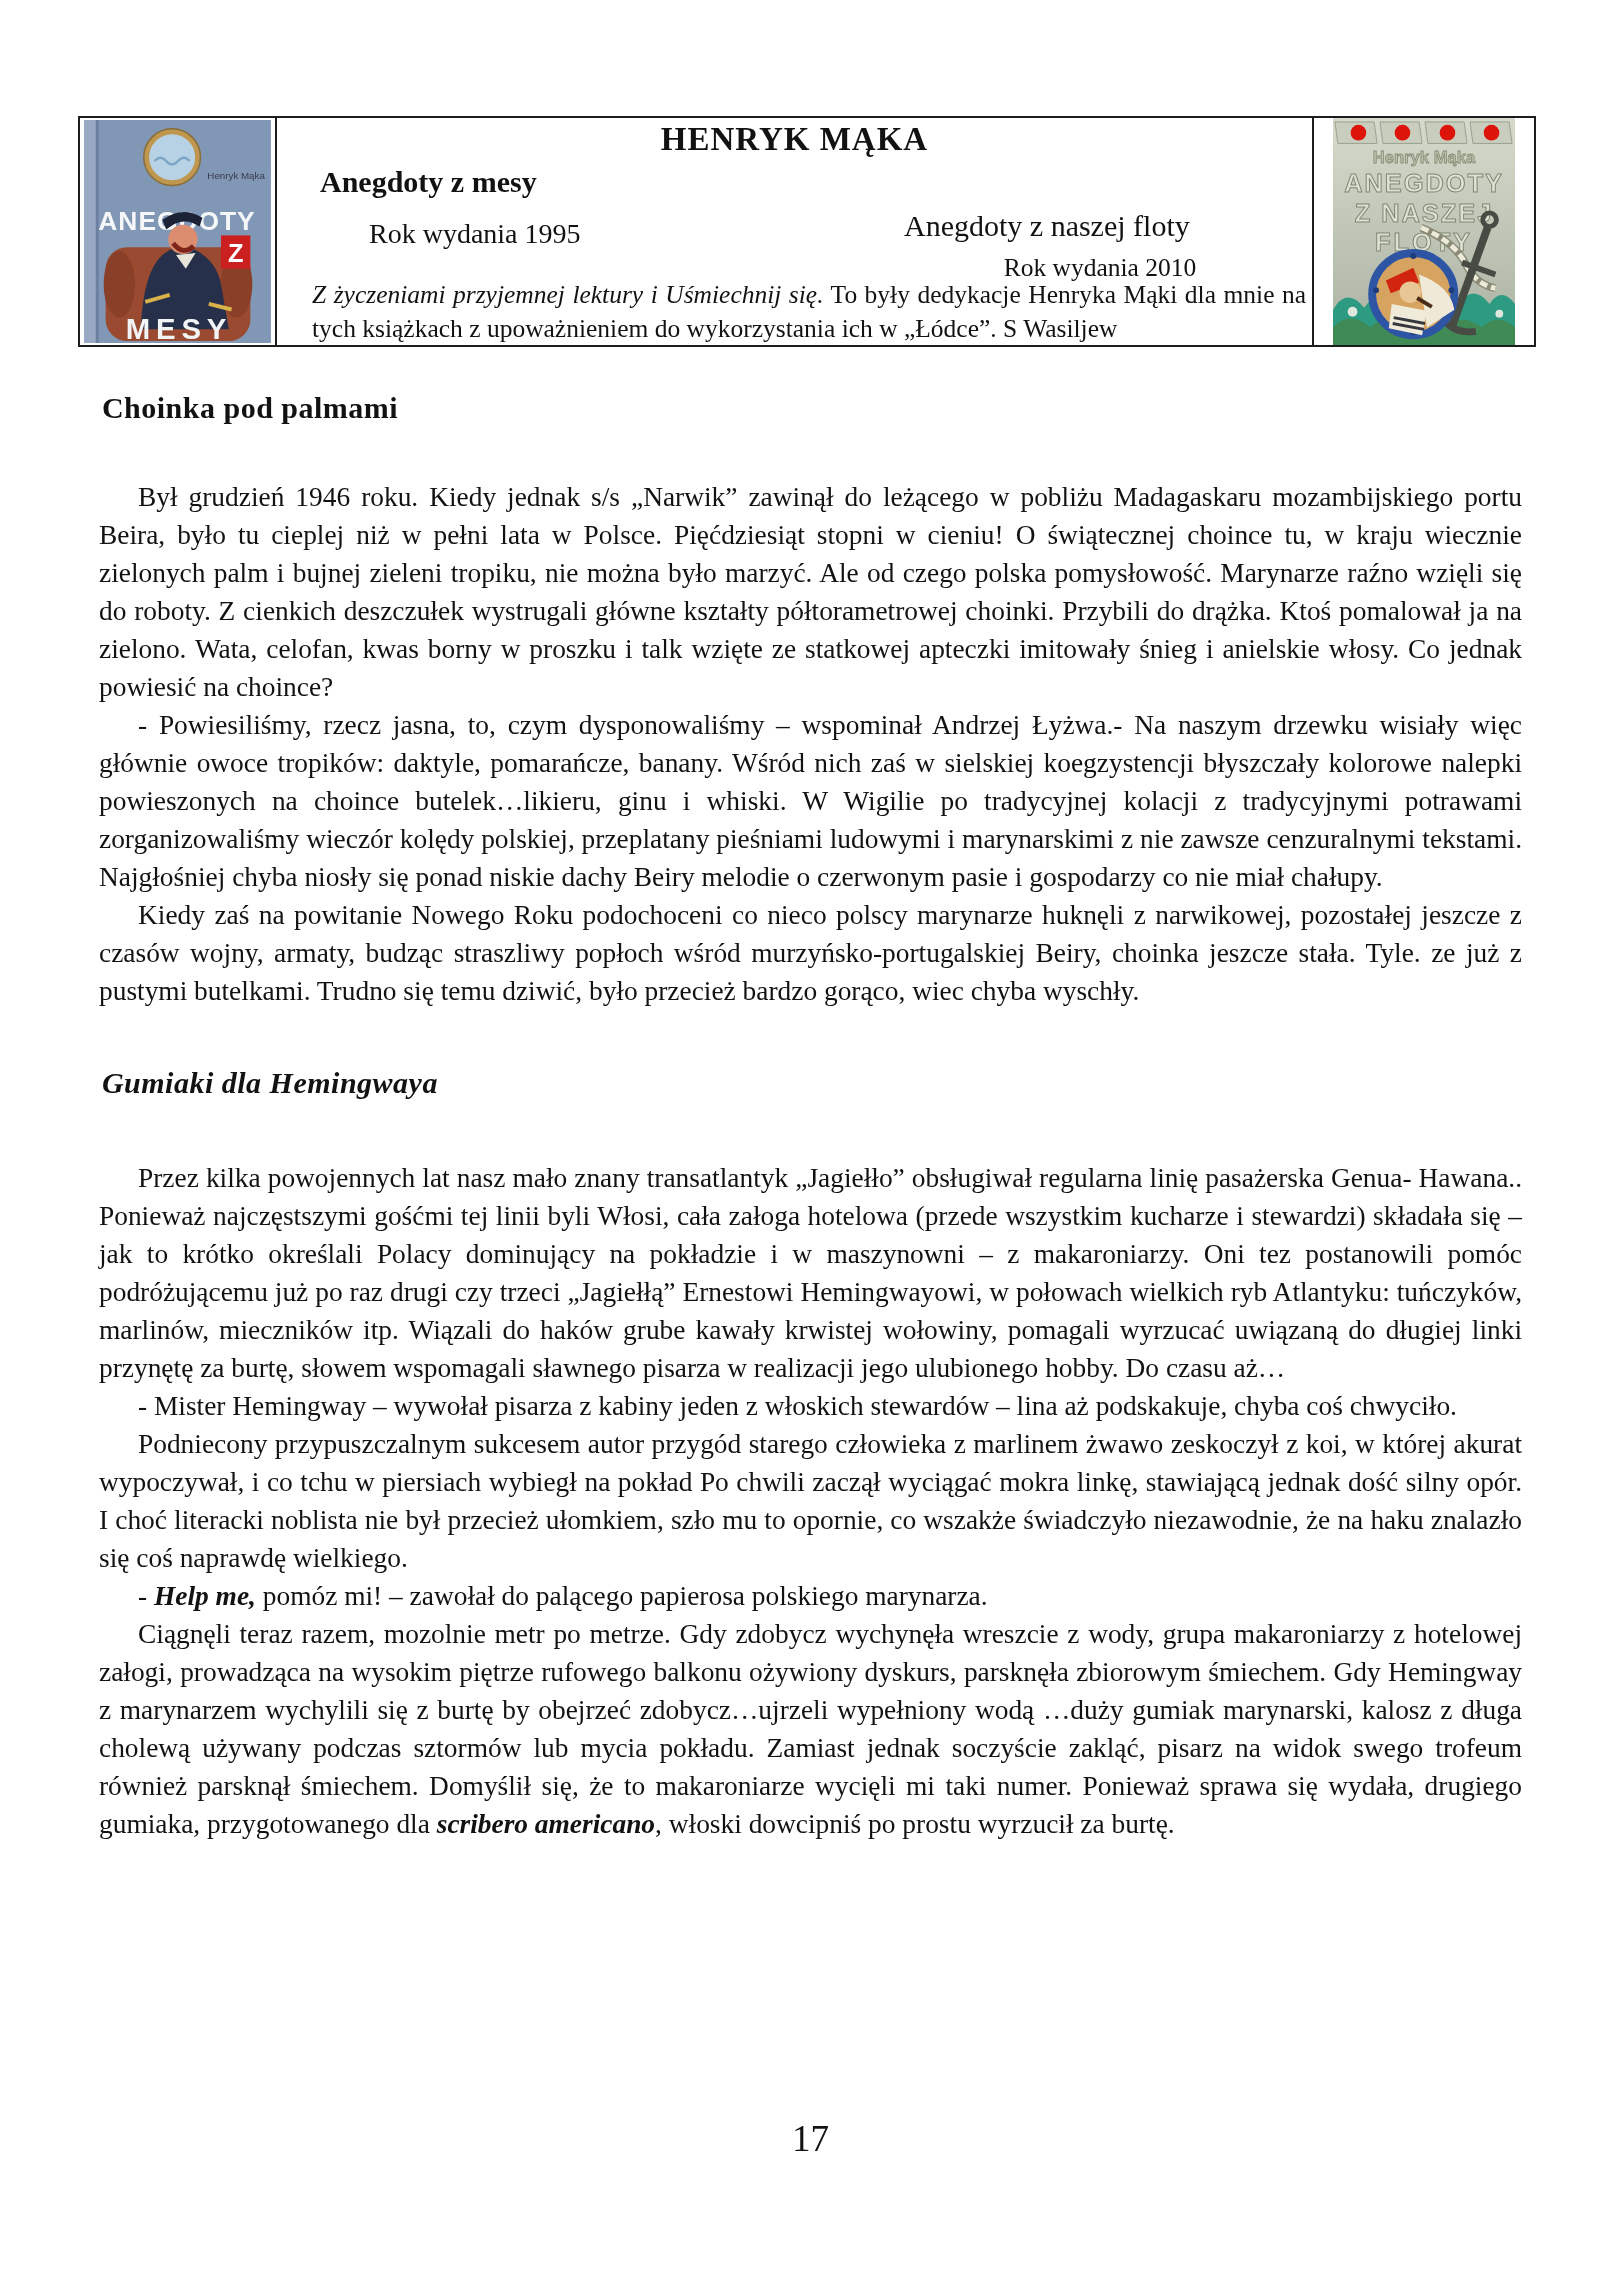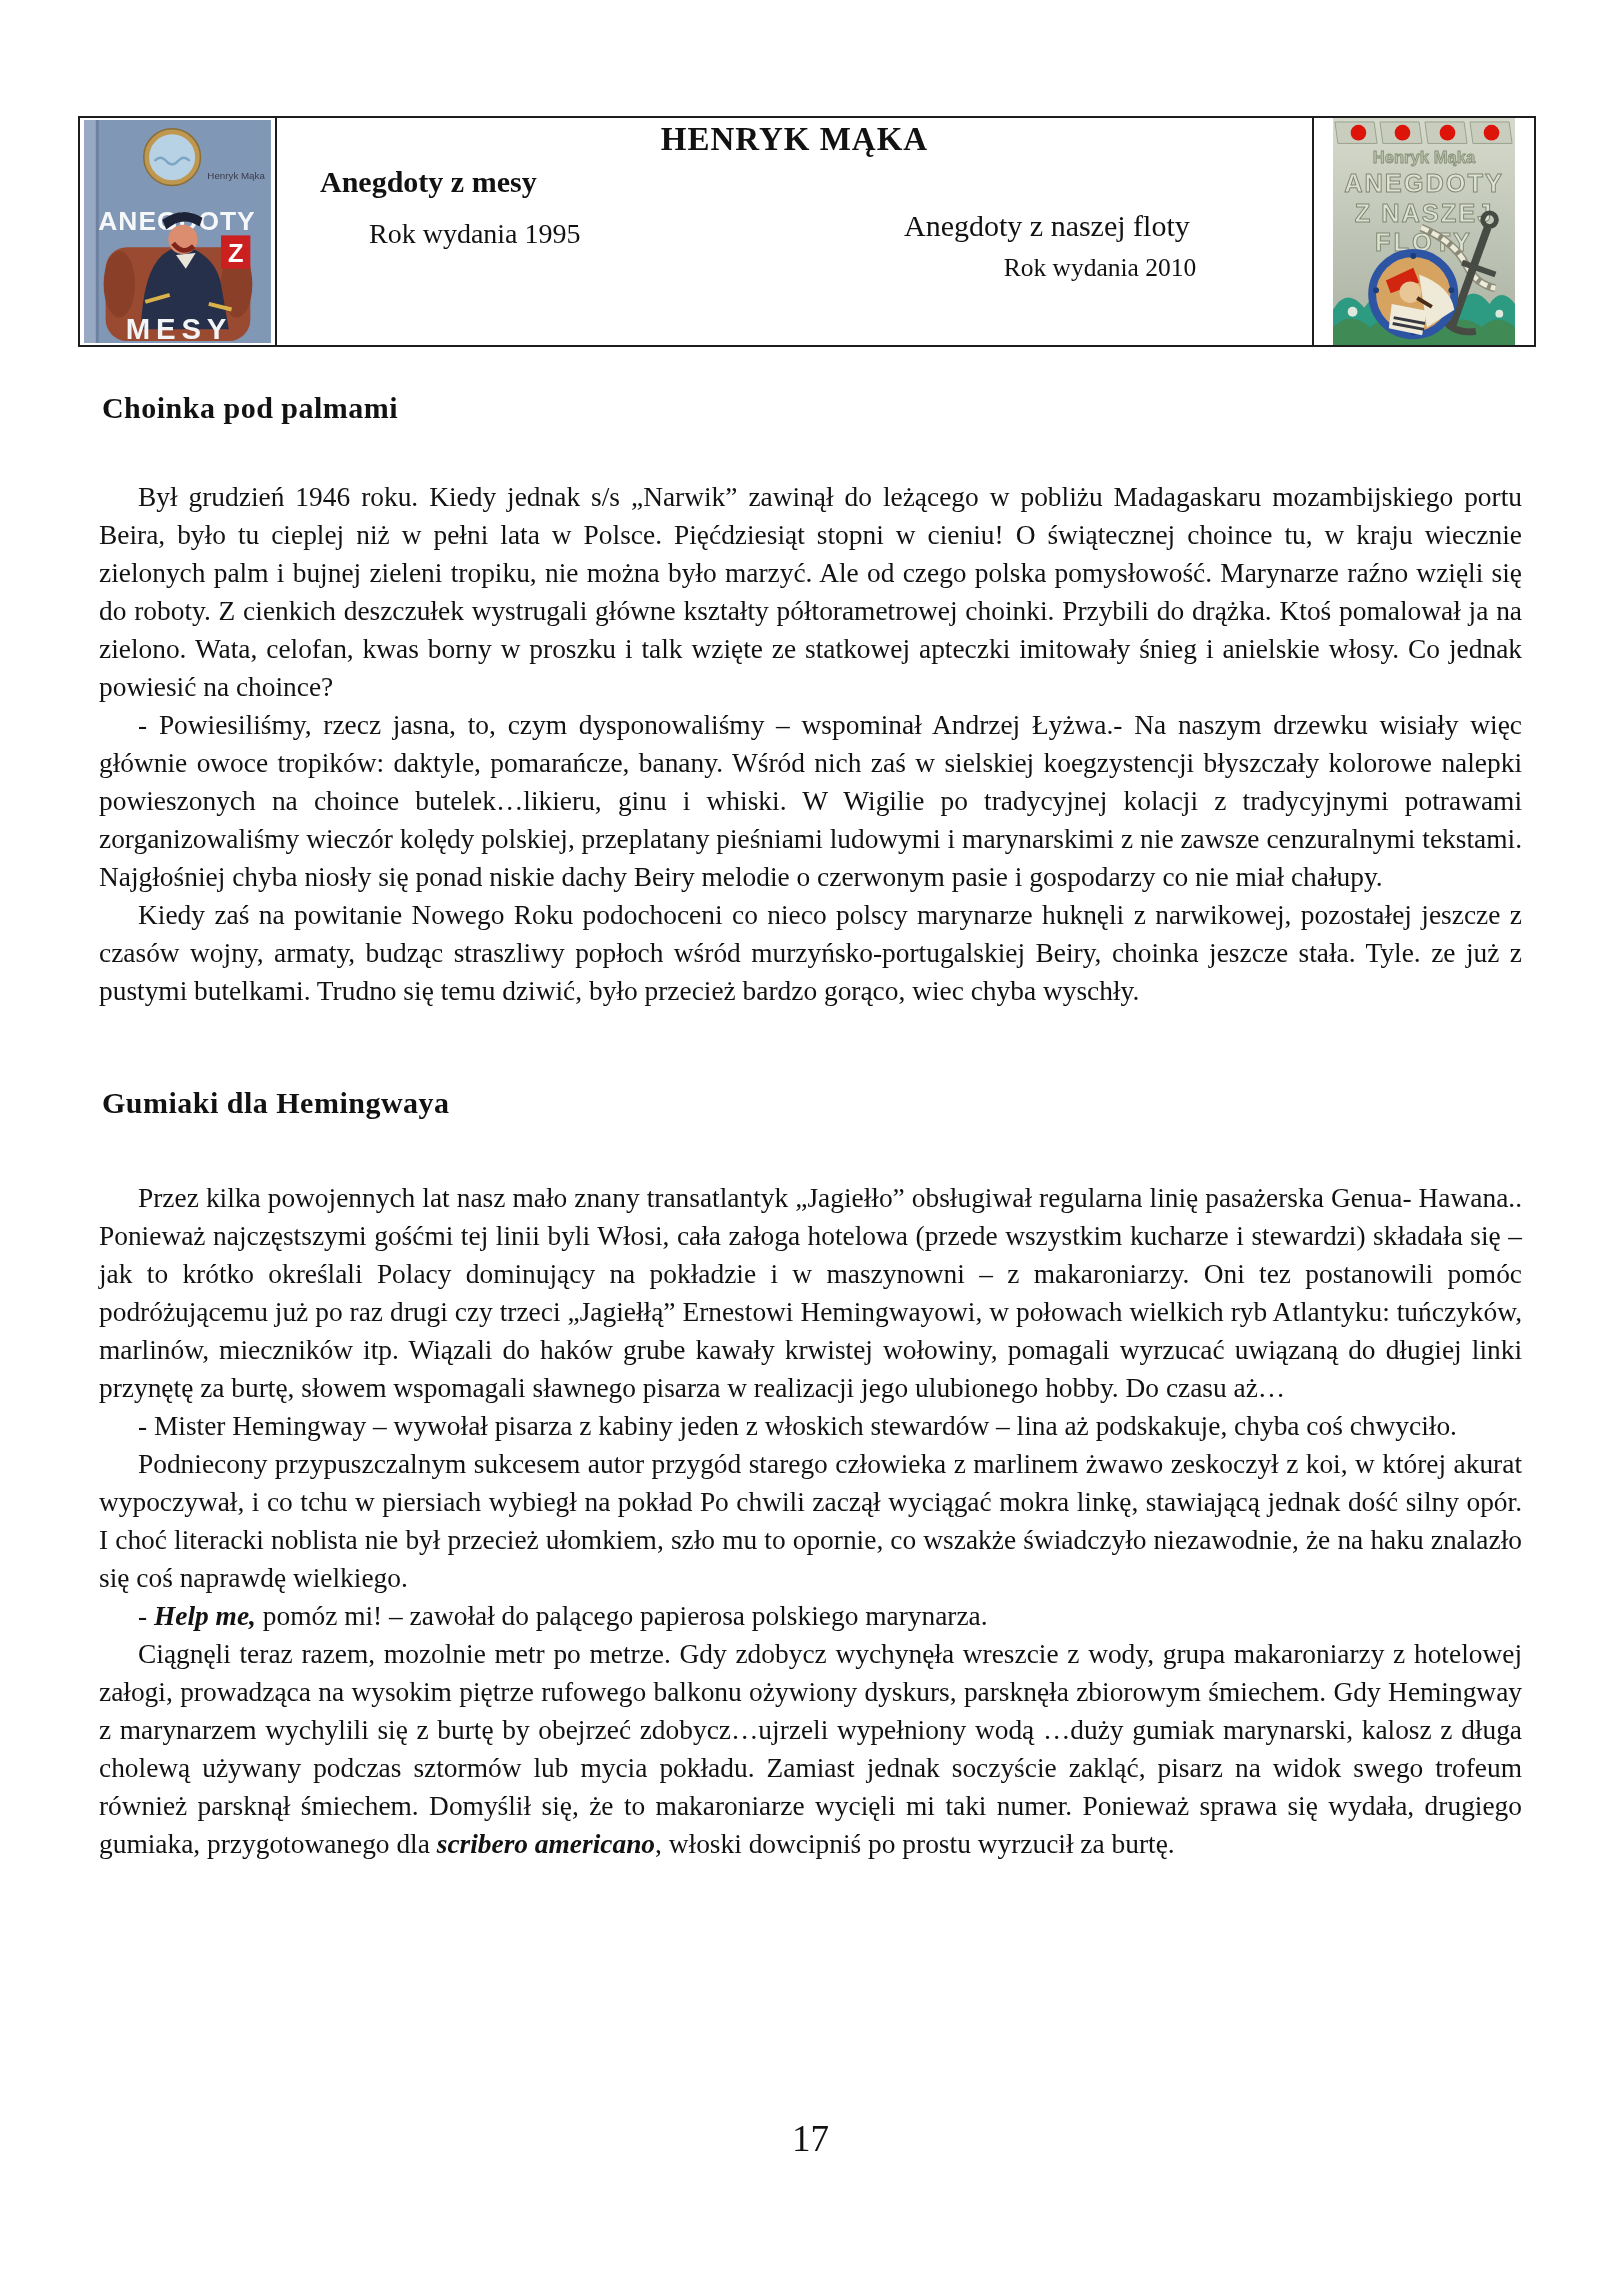--- a/index.html
+++ b/index.html
@@ -27,21 +27,21 @@
   .dedication{
     position:absolute;left:35px;top:160px;width:994px;
     font-size:25.5px;line-height:34px;text-align:justify;
   }
   .dedication i{font-style:italic;}
   
   .content{position:absolute;left:99px;top:391px;width:1423px;}
   .section-heading{
     font-size:30px;font-weight:bold;margin:0 0 53px 2.9px;letter-spacing:0.5px;
   }
-  .section-heading.second{margin-top:76px;margin-bottom:59px;}
+  .section-heading.second{margin-top:56px;margin-bottom:59px;font-style:italic;}
   .body-par{
     font-size:27.4px;line-height:38px;text-align:justify;text-indent:39px;margin:0;
   }
   .body-par i{font-style:italic;font-weight:bold;}
   .page-number{
     position:absolute;left:0;top:2117px;width:100%;text-align:center;
     font-size:37px;font-weight:normal;
   }
   svg text{user-select:none;}
 </style>
@@ -85,20 +85,21 @@
         <text x="97" y="224" text-anchor="middle" font-family="Liberation Sans, sans-serif" font-size="30" font-weight="bold" fill="#f2f4f6" letter-spacing="6">MESY</text>
       </svg>
     </div>
 
     <div class="header-middle">
       <div class="author-name">HENRYK MĄKA</div>
       <div class="book1-title">Anegdoty z mesy</div>
       <div class="book1-year">Rok wydania 1995</div>
       <div class="book2-title">Anegdoty z naszej floty</div>
       <div class="book2-year">Rok wydania 2010</div>
+      <div class="dedication"><i>Z życzeniami przyjemnej lektury i Uśmiechnij się.</i><span> To były dedykacje Henryka Mąki dla mnie na tych książkach z upoważnieniem do wykorzystania ich w „Łódce”. S Wasiljew</span></div>
     </div>
 
     <div class="cover-cell right">
       <svg width="182" height="227" viewBox="0 0 186 232">
         <defs>
           <linearGradient id="rcbg" x1="0" y1="0" x2="0" y2="1">
             <stop offset="0" stop-color="#d6dacc"></stop>
             <stop offset="1" stop-color="#aab2a2"></stop>
           </linearGradient>
         </defs>

